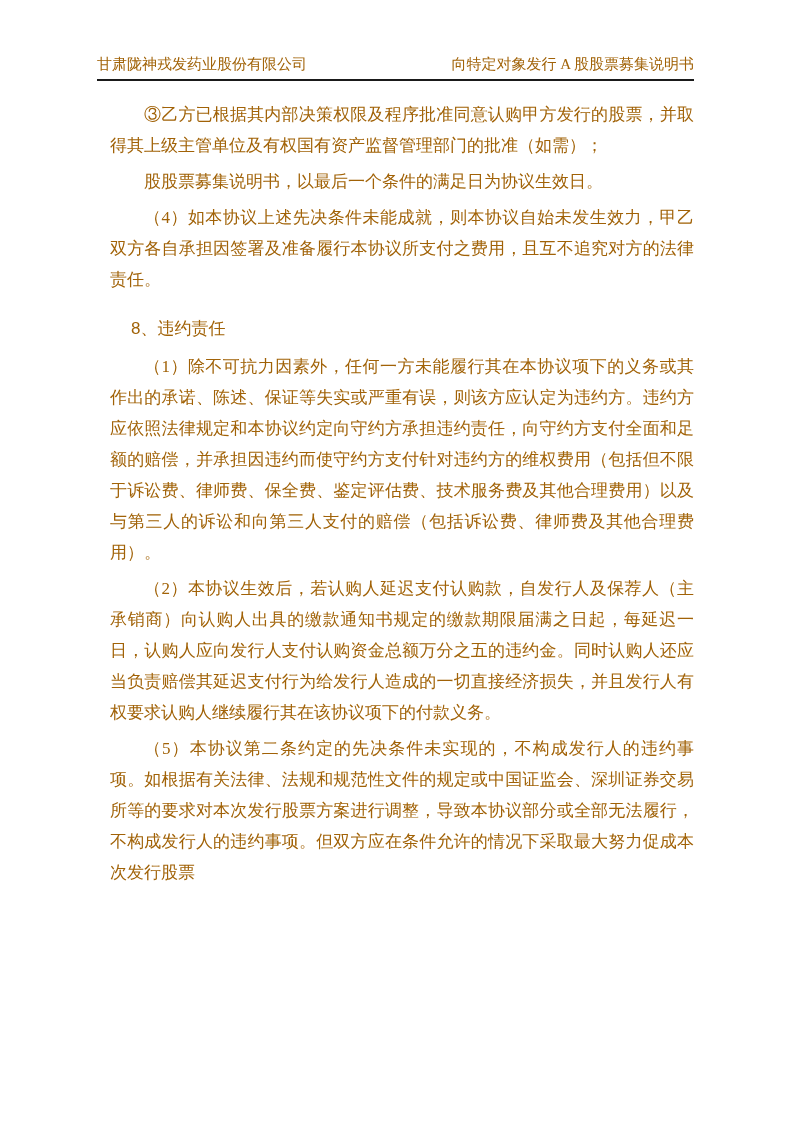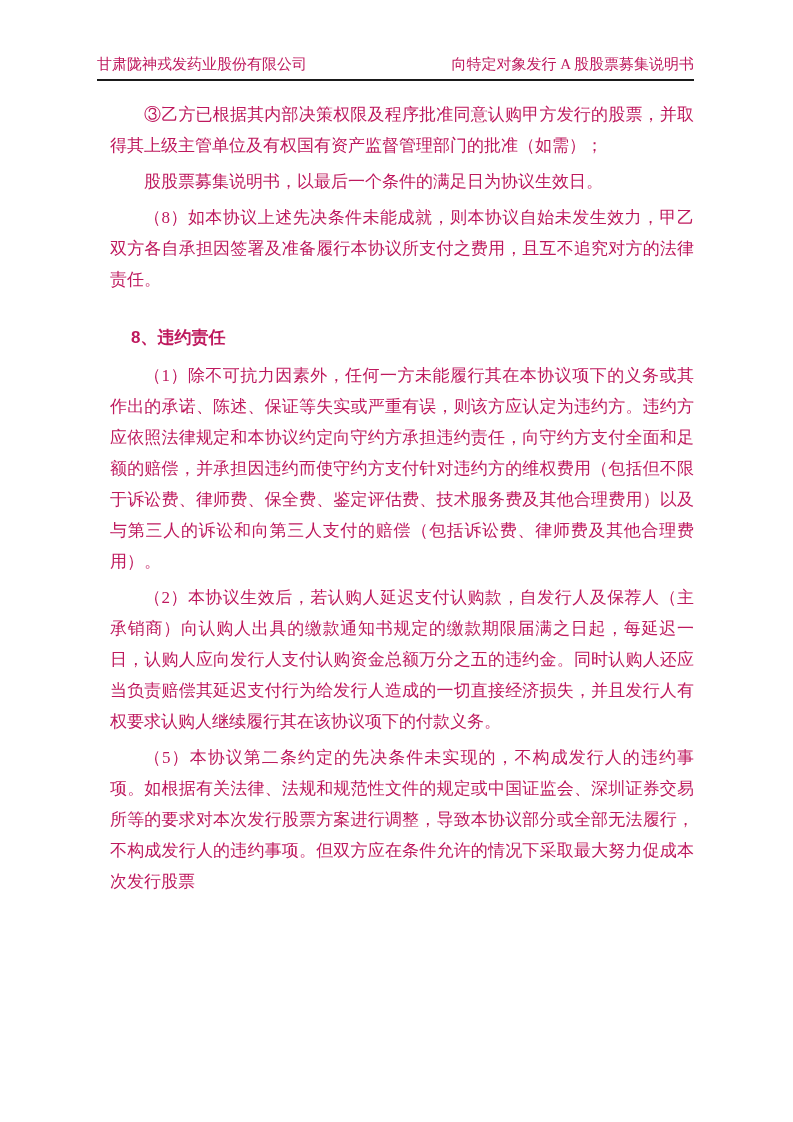--- a/index.html
+++ b/index.html
@@ -6,21 +6,21 @@
     margin: 0;
     padding: 0;
     background: #ffffff;
   }
   .page {
     position: relative;
     width: 793px;
     height: 1122px;
     background: #ffffff;
     overflow: hidden;
-    color: #be185d;
+    color: #a16207;
     font-family: "Liberation Serif", "DejaVu Serif", serif;
   }
   .header {
     position: absolute;
     top: 55px;
     left: 97px;
     width: 597px;
     display: flex;
     justify-content: space-between;
     align-items: flex-end;
@@ -37,24 +37,24 @@
     font-size: 17px;
     line-height: 31px;
   }
   .para {
     margin: 0 0 5px 13px;
     text-indent: 2em;
     text-align: justify;
     text-justify: inter-ideograph;
   }
   .section-heading {
-    margin: 27px 0 7px 0;
+    margin: 18px 0 7px 0;
     text-indent: 2em;
     font-family: "Liberation Sans", "DejaVu Sans", sans-serif;
-    font-weight: bold;
+    font-weight: normal;
     font-size: 17px;
   }
   .footer {
     position: absolute;
     top: 1038px;
     left: 97px;
     width: 597px;
     text-align: center;
     font-size: 15px;
   }
@@ -65,21 +65,21 @@
 <div class="page">
 
   <div class="header">
     <span>甘肃陇神戎发药业股份有限公司</span>
     <span>向特定对象发行 A 股股票募集说明书</span>
   </div>
 
   <div class="content">
     <p class="para">③乙方已根据其内部决策权限及程序批准同意认购甲方发行的股票，并取得其上级主管单位及有权国有资产监督管理部门的批准（如需）；</p>
     <p class="para">股股票募集说明书，以最后一个条件的满足日为协议生效日。</p>
-    <p class="para">（8）如本协议上述先决条件未能成就，则本协议自始未发生效力，甲乙双方各自承担因签署及准备履行本协议所支付之费用，且互不追究对方的法律责任。</p>
+    <p class="para">（4）如本协议上述先决条件未能成就，则本协议自始未发生效力，甲乙双方各自承担因签署及准备履行本协议所支付之费用，且互不追究对方的法律责任。</p>
     <p class="section-heading">8、违约责任</p>
     <p class="para">（1）除不可抗力因素外，任何一方未能履行其在本协议项下的义务或其作出的承诺、陈述、保证等失实或严重有误，则该方应认定为违约方。违约方应依照法律规定和本协议约定向守约方承担违约责任，向守约方支付全面和足额的赔偿，并承担因违约而使守约方支付针对违约方的维权费用（包括但不限于诉讼费、律师费、保全费、鉴定评估费、技术服务费及其他合理费用）以及与第三人的诉讼和向第三人支付的赔偿（包括诉讼费、律师费及其他合理费用）。</p>
     <p class="para">（2）本协议生效后，若认购人延迟支付认购款，自发行人及保荐人（主承销商）向认购人出具的缴款通知书规定的缴款期限届满之日起，每延迟一日，认购人应向发行人支付认购资金总额万分之五的违约金。同时认购人还应当负责赔偿其延迟支付行为给发行人造成的一切直接经济损失，并且发行人有权要求认购人继续履行其在该协议项下的付款义务。</p>
     <p class="para">（5）本协议第二条约定的先决条件未实现的，不构成发行人的违约事项。如根据有关法律、法规和规范性文件的规定或中国证监会、深圳证券交易所等的要求对本次发行股票方案进行调整，导致本协议部分或全部无法履行，不构成发行人的违约事项。但双方应在条件允许的情况下采取最大努力促成本次发行股票</p>
   </div>
 
 
 </div>
 
 </body></html>

